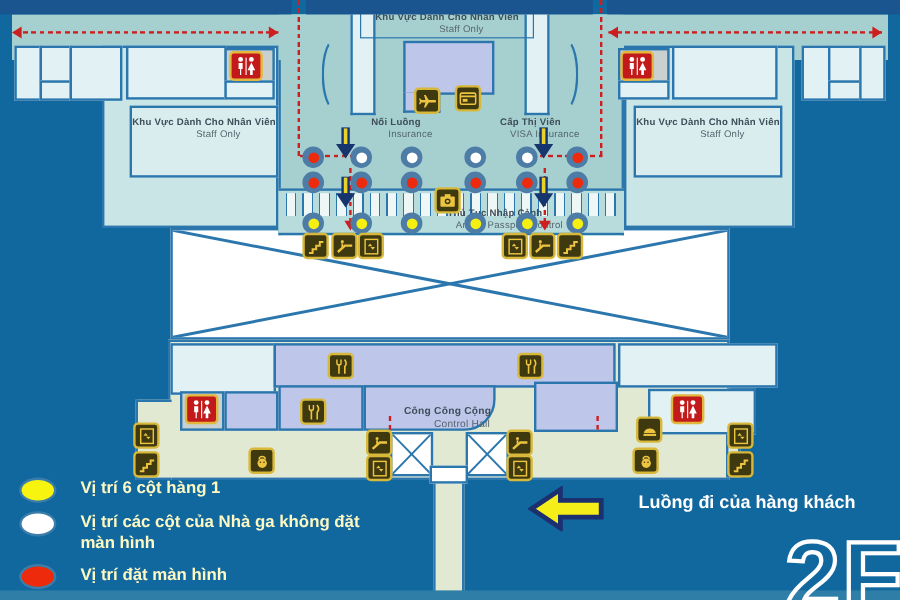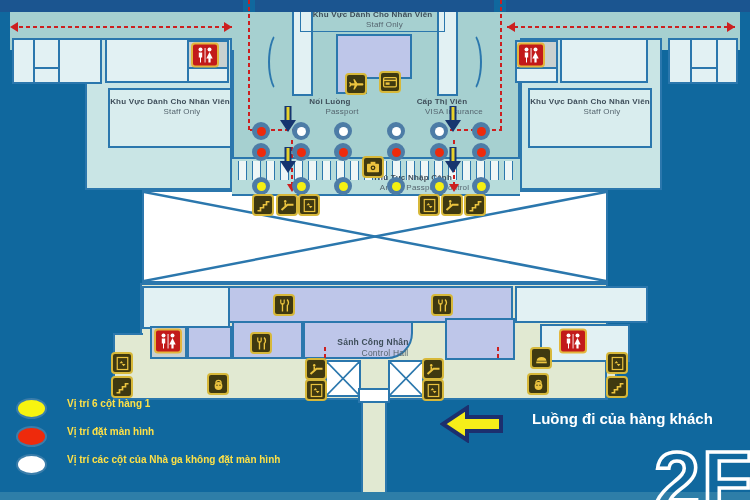--- a/index.html
+++ b/index.html
@@ -42,21 +42,21 @@
   .rp-arr.down{border-left:5px solid rgba(0,0,0,0);border-right:5px solid rgba(0,0,0,0);border-top:8px solid #cc1f1f;}
   
   .navy-arrow{position:absolute;transform:translate(-50%,0);}
   
   .arcL{width:24px;height:62px;border:2px solid rgba(0,0,0,0);border-left-color:#2b77ad;border-radius:50%;}
   .arcR{width:24px;height:62px;border:2px solid rgba(0,0,0,0);border-right-color:#2b77ad;border-radius:50%;}
   
   .legend{position:absolute;left:18px;top:398px;width:345px;display:flex;flex-direction:column;gap:9px;}
   .legend-row{display:flex;align-items:flex-start;gap:22px;}
   .swatch{width:27px;height:17px;border-radius:50%;flex:0 0 auto;margin-top:2px;box-shadow:0 0 0 2px rgba(110,150,185,.45);}
-  .legend-label{color:#fde047;font-size:10px;font-weight:700;line-height:1.25;width:250px;}
+  .legend-label{color:#fef9c3;font-size:14px;font-weight:700;line-height:1.25;width:250px;}
   .flow-label{position:absolute;left:532px;top:410px;color:#ffffff;font-size:15px;font-weight:700;}
   .floor-big{position:absolute;right:-4px;bottom:-22px;font-size:82px;font-weight:700;color:rgba(0,0,0,0);-webkit-text-stroke:3.5px #ffffff;letter-spacing:2px;line-height:1;}
 </style>
 </head>
 <body>
 
 <div class="stage">
 
   <div class="abs void" style="left:142px;top:190px;width:466px;height:93px;">
     <svg class="abs" style="left:0;top:0;" width="462" height="89">
@@ -137,32 +137,32 @@
   <div class="abs maplabel" style="left:108px;top:97px;width:124px;">
     <div>Khu Vực Dành Cho Nhân Viên</div>
       <div class="en">Staff Only</div>
   </div>
   <div class="abs maplabel" style="left:528px;top:97px;width:124px;">
     <div>Khu Vực Dành Cho Nhân Viên</div>
       <div class="en">Staff Only</div>
   </div>
   <div class="abs maplabel" style="left:290px;top:97px;width:80px;">
     <div>Nối Luồng</div>
-      <div class="en">Passport</div>
+      <div class="en">Insurance</div>
   </div>
   <div class="abs maplabel" style="left:400px;top:97px;width:84px;">
     <div>Cấp Thị Viên</div>
       <div class="en">VISA Insurance</div>
   </div>
   <div class="abs maplabel" style="left:345px;top:173px;width:135px;">
     <div>Thủ Tục Nhập Cảnh</div>
       <div class="en">Arrival Passport Control</div>
   </div>
   <div class="abs maplabel" style="left:308px;top:337px;width:130px;font-size:8.5px;">
-    <div>Sảnh Công Nhân</div>
+    <div>Công Công Cộng</div>
       <div class="en">Control Hall</div>
   </div>
 
   <div class="abs rp-h" style="left:12px;top:26px;width:220px;"></div>
   <div class="abs rp-h" style="left:507px;top:26px;width:228px;"></div>
   <div class="abs rp-v" style="left:248px;top:0;height:130px;"></div>
   <div class="abs rp-v" style="left:500px;top:0;height:130px;"></div>
   <div class="abs rp-h" style="left:250px;top:129px;width:52px;"></div>
   <div class="abs rp-h" style="left:450px;top:129px;width:52px;"></div>
   <div class="abs rp-v" style="left:291px;top:138px;height:48px;"></div>
@@ -414,26 +414,26 @@
   <div class="abs topbar" style="left:255px;top:0;width:239px;height:12px;"></div>
   <div class="abs topbar" style="left:506px;top:0;width:244px;height:12px;"></div>
   <div class="abs bottomstrip" style="left:0;top:492px;width:750px;height:8px;"></div>
 
   <div class="legend">
     <div class="legend-row">
       <div class="swatch" style="background: rgb(247, 244, 16);"></div>
       <div class="legend-label">Vị trí 6 cột hàng 1</div>
     </div>
     <div class="legend-row">
+      <div class="swatch" style="background: rgb(255, 255, 255);"></div>
+      <div class="legend-label">Vị trí các cột của Nhà ga không đặt màn hình</div>
+    </div>
+    <div class="legend-row">
       <div class="swatch" style="background: rgb(238, 42, 12);"></div>
       <div class="legend-label">Vị trí đặt màn hình</div>
-    </div>
-    <div class="legend-row">
-      <div class="swatch" style="background: rgb(255, 255, 255);"></div>
-      <div class="legend-label">Vị trí các cột của Nhà ga không đặt màn hình</div>
     </div>
   </div>
 
   <svg class="abs" style="left:440px;top:405px;" width="64" height="38">
     <polygon points="3,19 27,3 27,12 61,12 61,26 27,26 27,35" fill="#f6ee19" stroke="#1c2f6e" stroke-width="4" stroke-linejoin="miter"></polygon>
   </svg>
   <div class="flow-label">Luồng đi của hàng khách</div>
 
   <div class="floor-big">2F</div>
 

